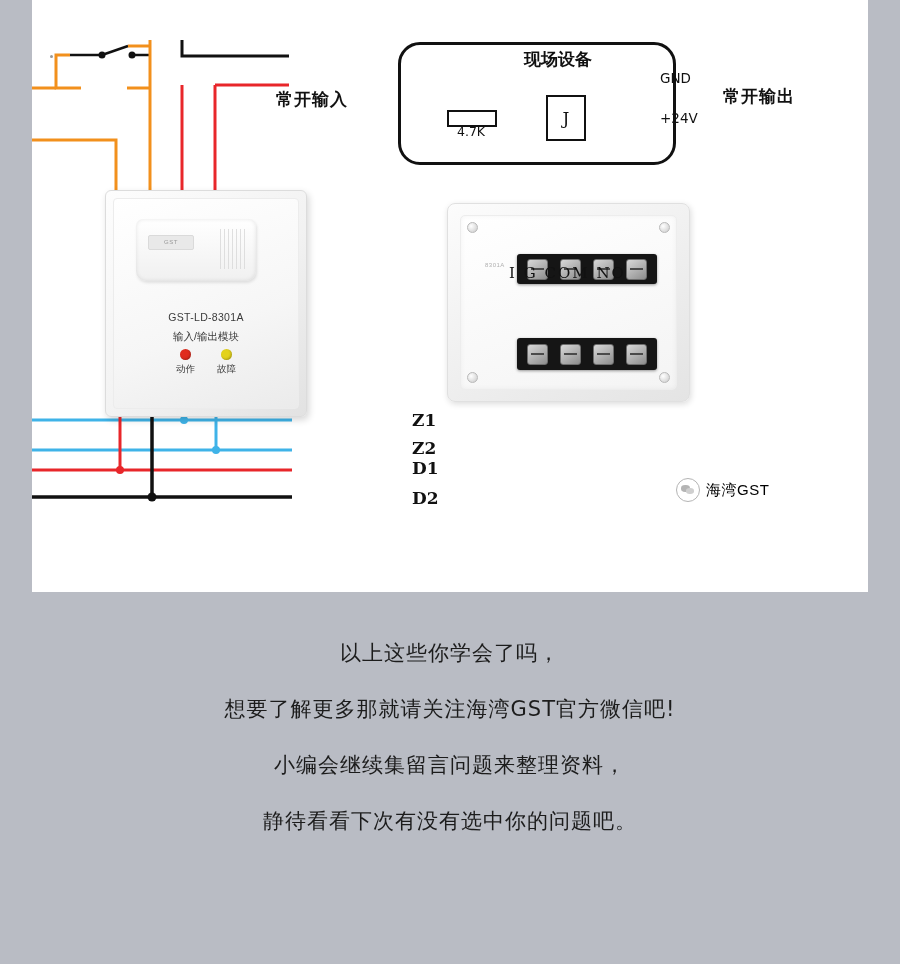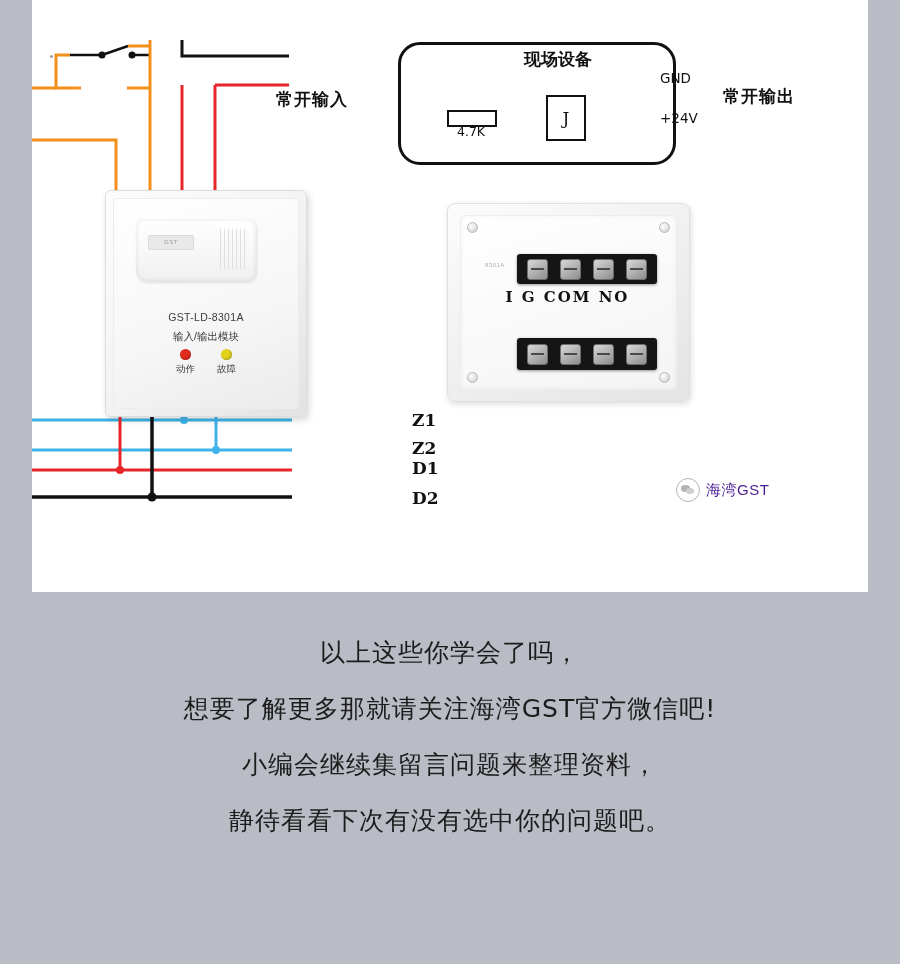--- a/index.html
+++ b/index.html
@@ -299,26 +299,26 @@
     position: absolute;
     left: 24px;
     top: 46px;
     font-size: 6px;
     color: #b0b0b0;
     letter-spacing: 0.5px;
   }
   .bp-labels-top {
     position: absolute;
     left: 447px;
-    top: 288px;
+    top: 264px;
     width: 241px;
     text-align: center;
     font-family: "DejaVu Serif", serif;
     font-size: 15px;
-    font-weight: bold;
+    font-weight: normal;
     color: #111;
     letter-spacing: 2px;
   }
   .bp-labels-bottom {
     position: absolute;
     left: 447px;
     top: 313px;
     width: 241px;
     text-align: center;
     font-family: "DejaVu Serif", serif;
@@ -370,36 +370,36 @@
     position: absolute;
     left: 9px;
     top: 9px;
     width: 8px;
     height: 6px;
     border-radius: 45%;
     background: #cfcfcf;
   }
   .wm-text {
     font-size: 15px;
-    color: #4c1d95;
+    color: #000000;
     letter-spacing: 0.5px;
   }
 
   
   .caption {
     position: absolute;
     left: 0;
     top: 625px;
     width: 900px;
     text-align: center;
     color: #1c1c1c;
   }
   .caption-line {
     font-family: "DejaVu Sans", sans-serif;
-    font-size: 25px;
+    font-size: 21px;
     line-height: 56px;
     letter-spacing: 1px;
   }
   svg.wires {
     position: absolute;
     left: 0;
     top: 0;
     width: 836px;
     height: 592px;
     pointer-events: none;

